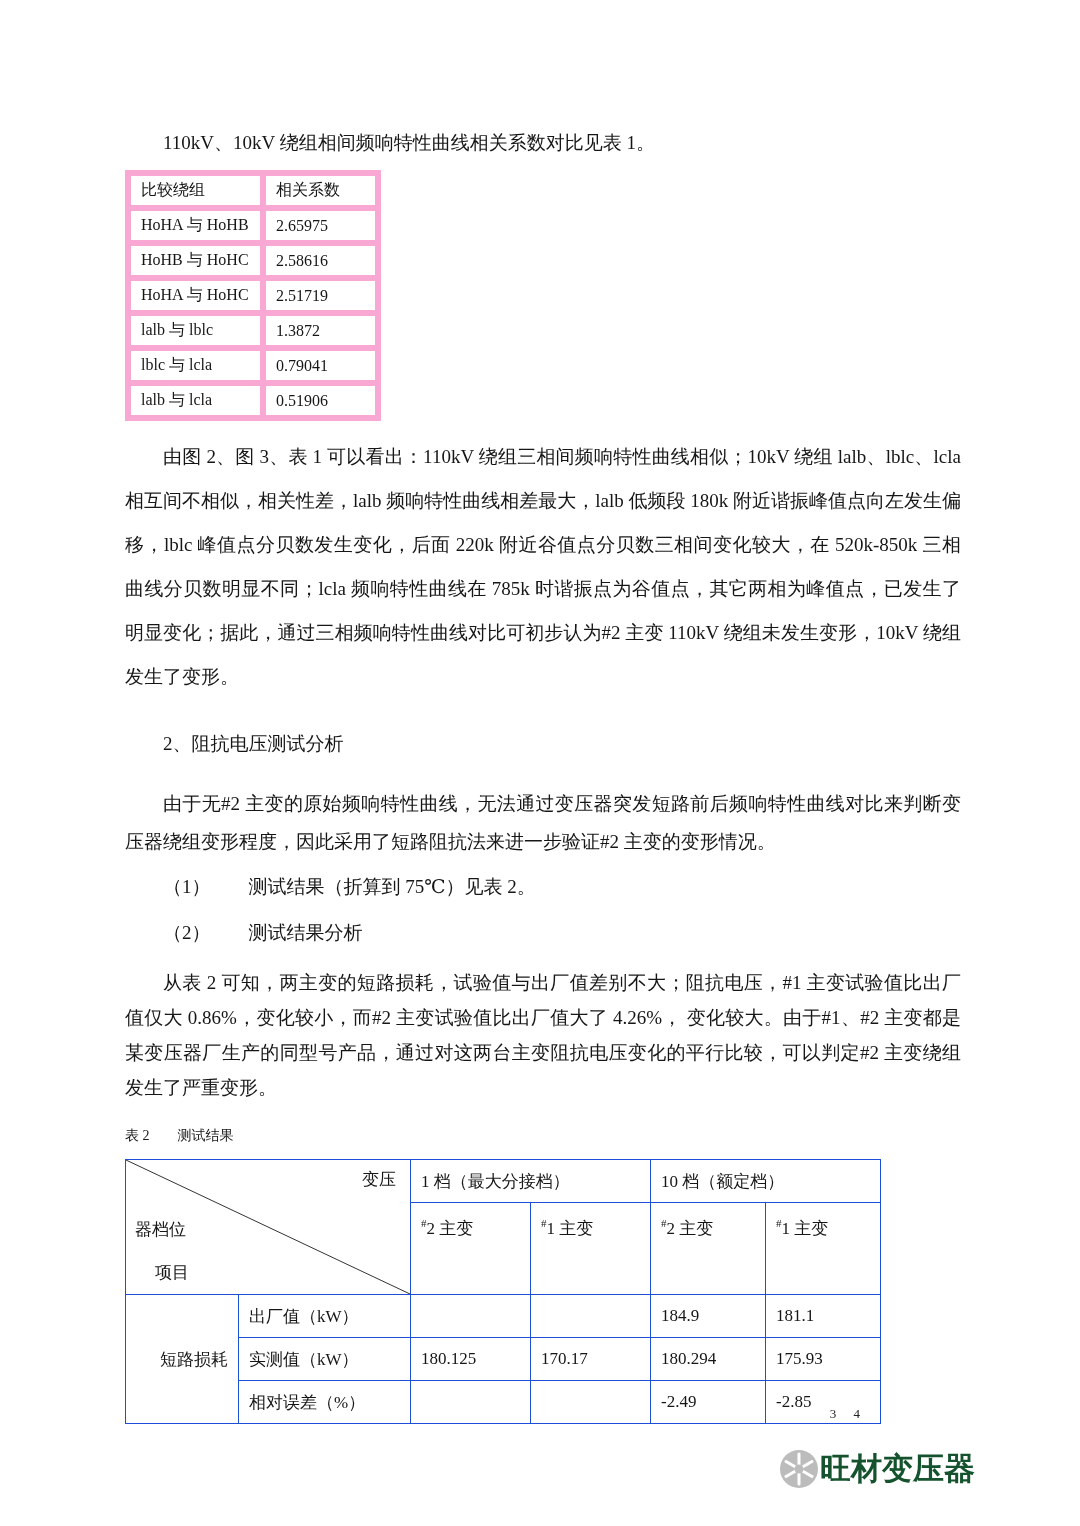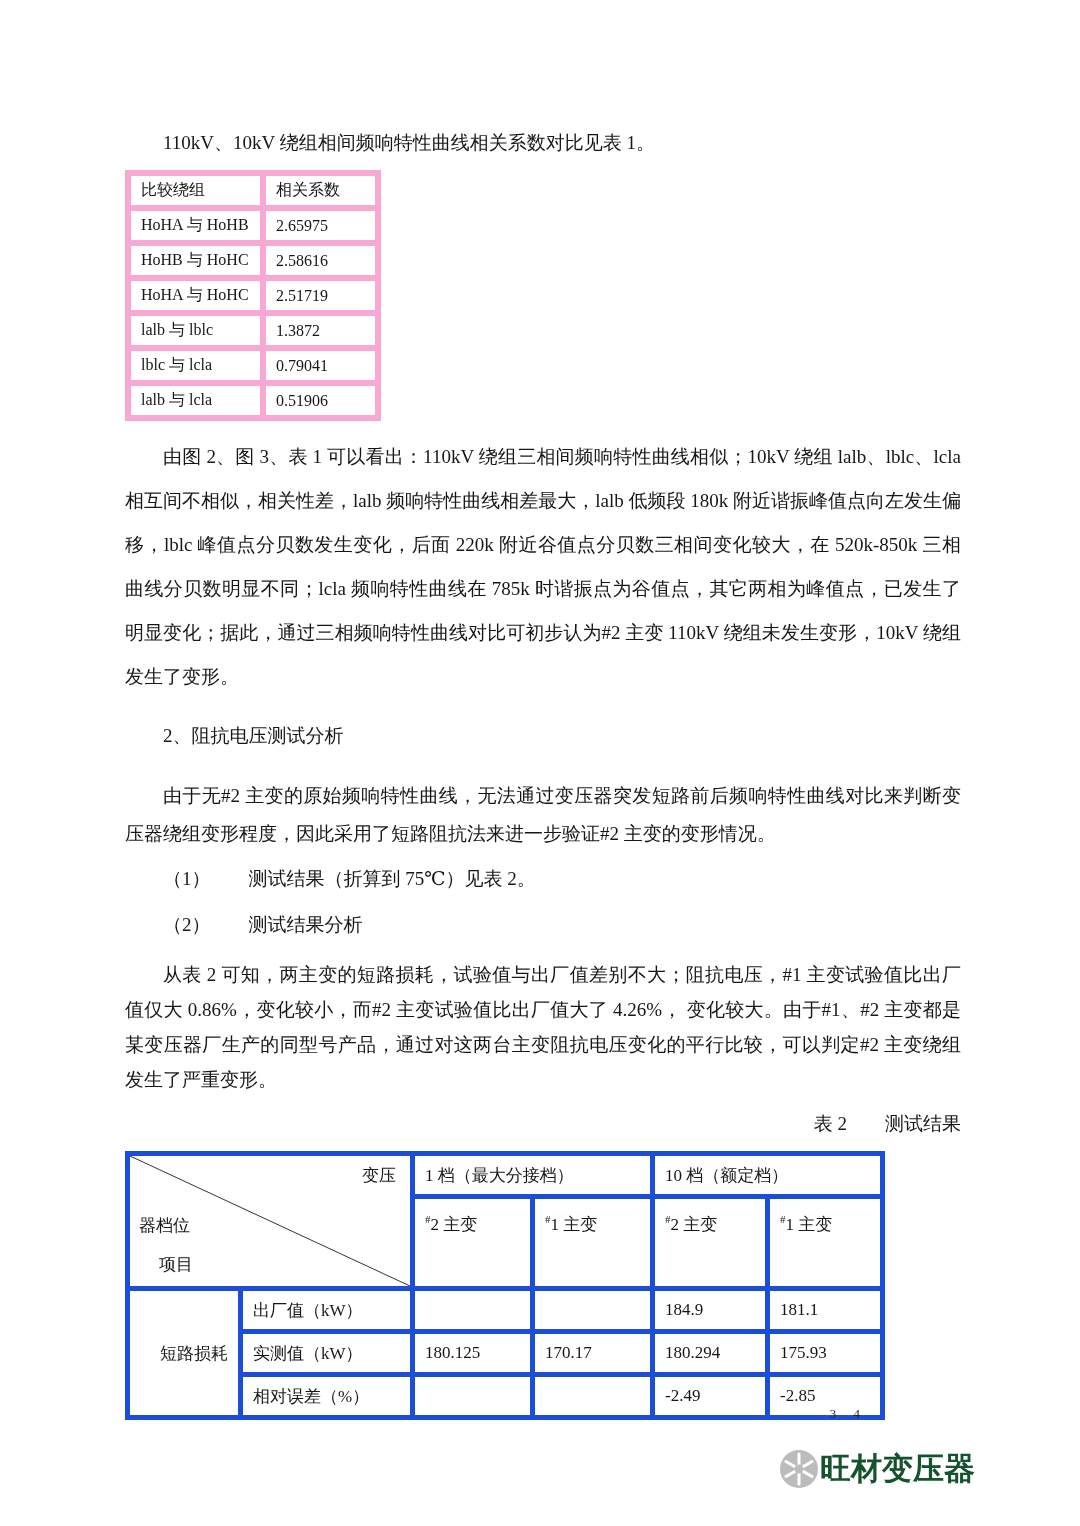--- a/index.html
+++ b/index.html
@@ -28,36 +28,36 @@
   table.t1 { border-collapse: collapse; margin-top: 12px; font-size: 16px; }
   table.t1 td {
     border: 6px solid #f9a8d4;
     height: 35px;
     padding: 0 10px;
     vertical-align: middle;
     white-space: nowrap;
   }
 
   .para1 { margin-top: 14px; line-height: 44px; }
-  .heading { margin-top: 22px; font-size: 19px; line-height: 30px; }
+  .heading { margin-top: 30px; font-size: 19px; line-height: 30px; }
   .para2 { margin-top: 26px; line-height: 38px; }
   .item { margin-top: 6px; line-height: 40px; text-align: left; }
   .para3 { margin-top: 12px; line-height: 35px; }
-  .caption { margin-top: 14px; font-size: 19px; text-align: right; }
+  .caption { margin-top: 22px; font-size: 14px; text-align: left; }
 
   
   table.t2 {
     border-collapse: collapse;
     table-layout: fixed;
     width: 755px;
     margin-top: 14px;
     font-size: 17px;
   }
   table.t2 td {
-    border: 5px solid #1d4ed8;
+    border: 1px solid #1d4ed8;
     padding: 0 10px;
     vertical-align: middle;
     overflow: hidden;
   }
   table.t2 tr.h1 td { height: 43px; }
   table.t2 tr.h2 td { height: 92px; vertical-align: top; padding-top: 14px; }
   table.t2 tr.dr td { height: 43px; }
   td.diag { position: relative; padding: 0; }
   .dsvg { position: absolute; left: 0; top: 0; width: 100%; height: 100%; display: block; }
   .d-tr { position: absolute; top: 8px; right: 14px; }

